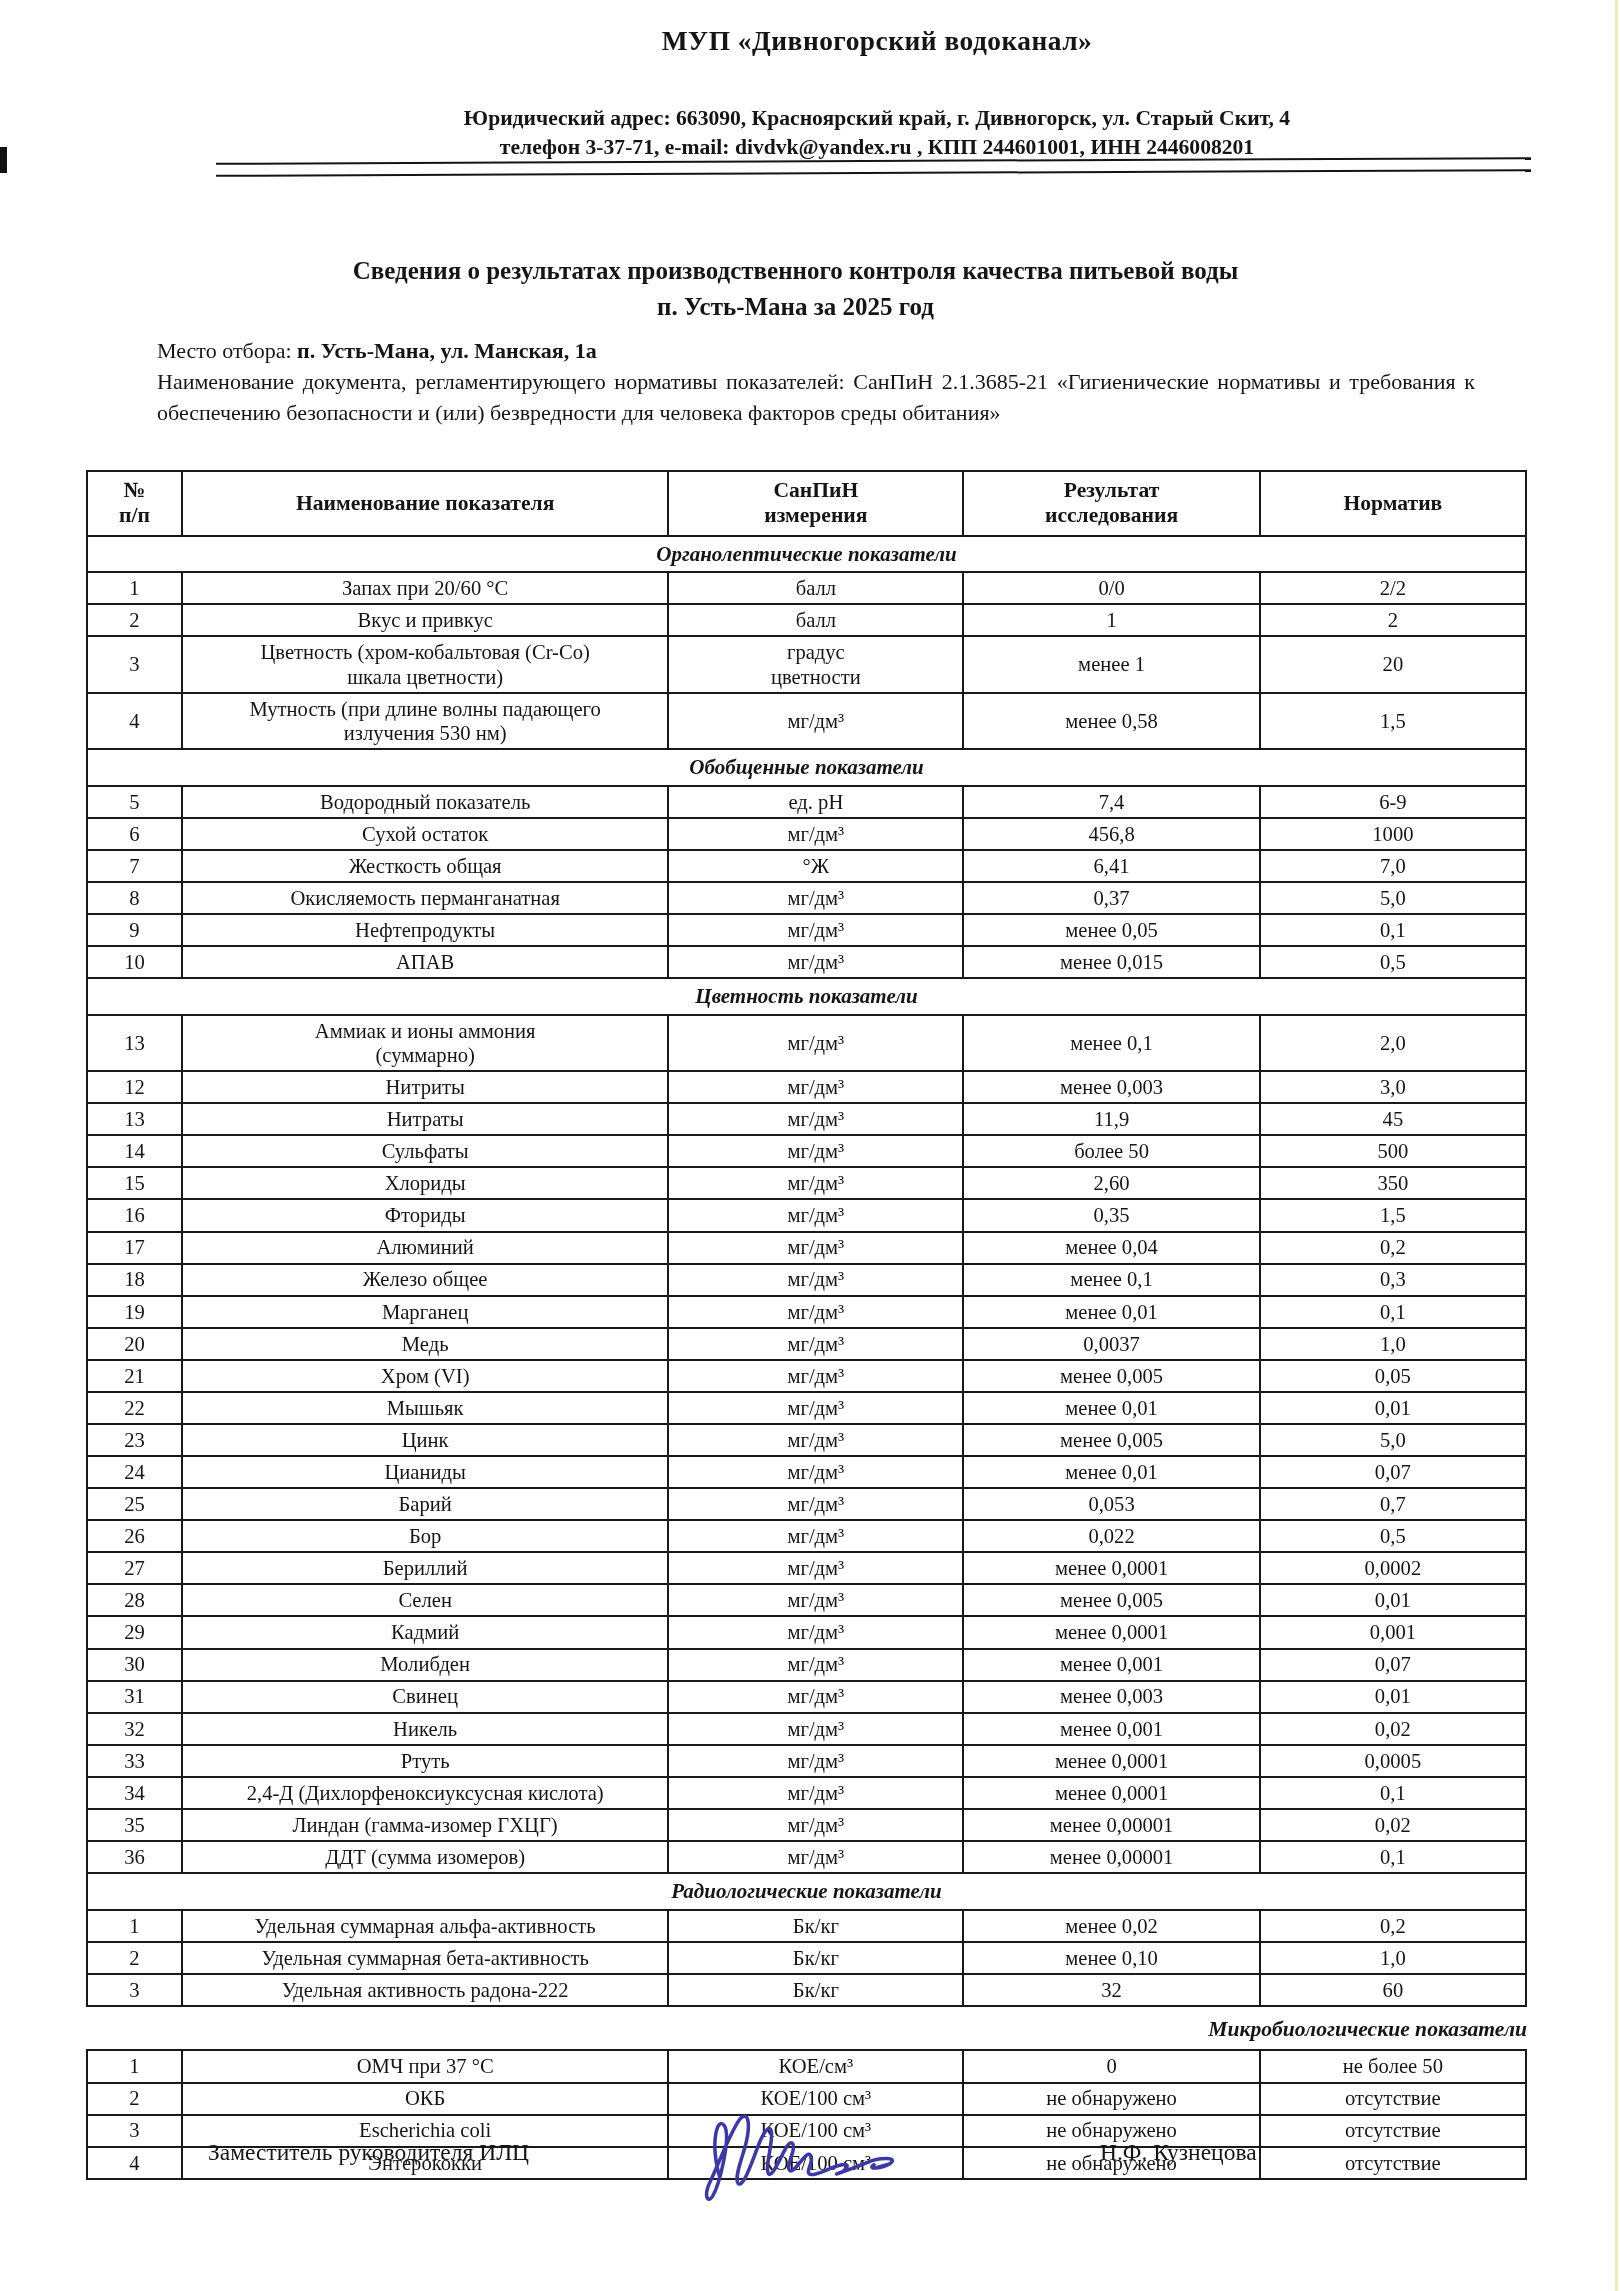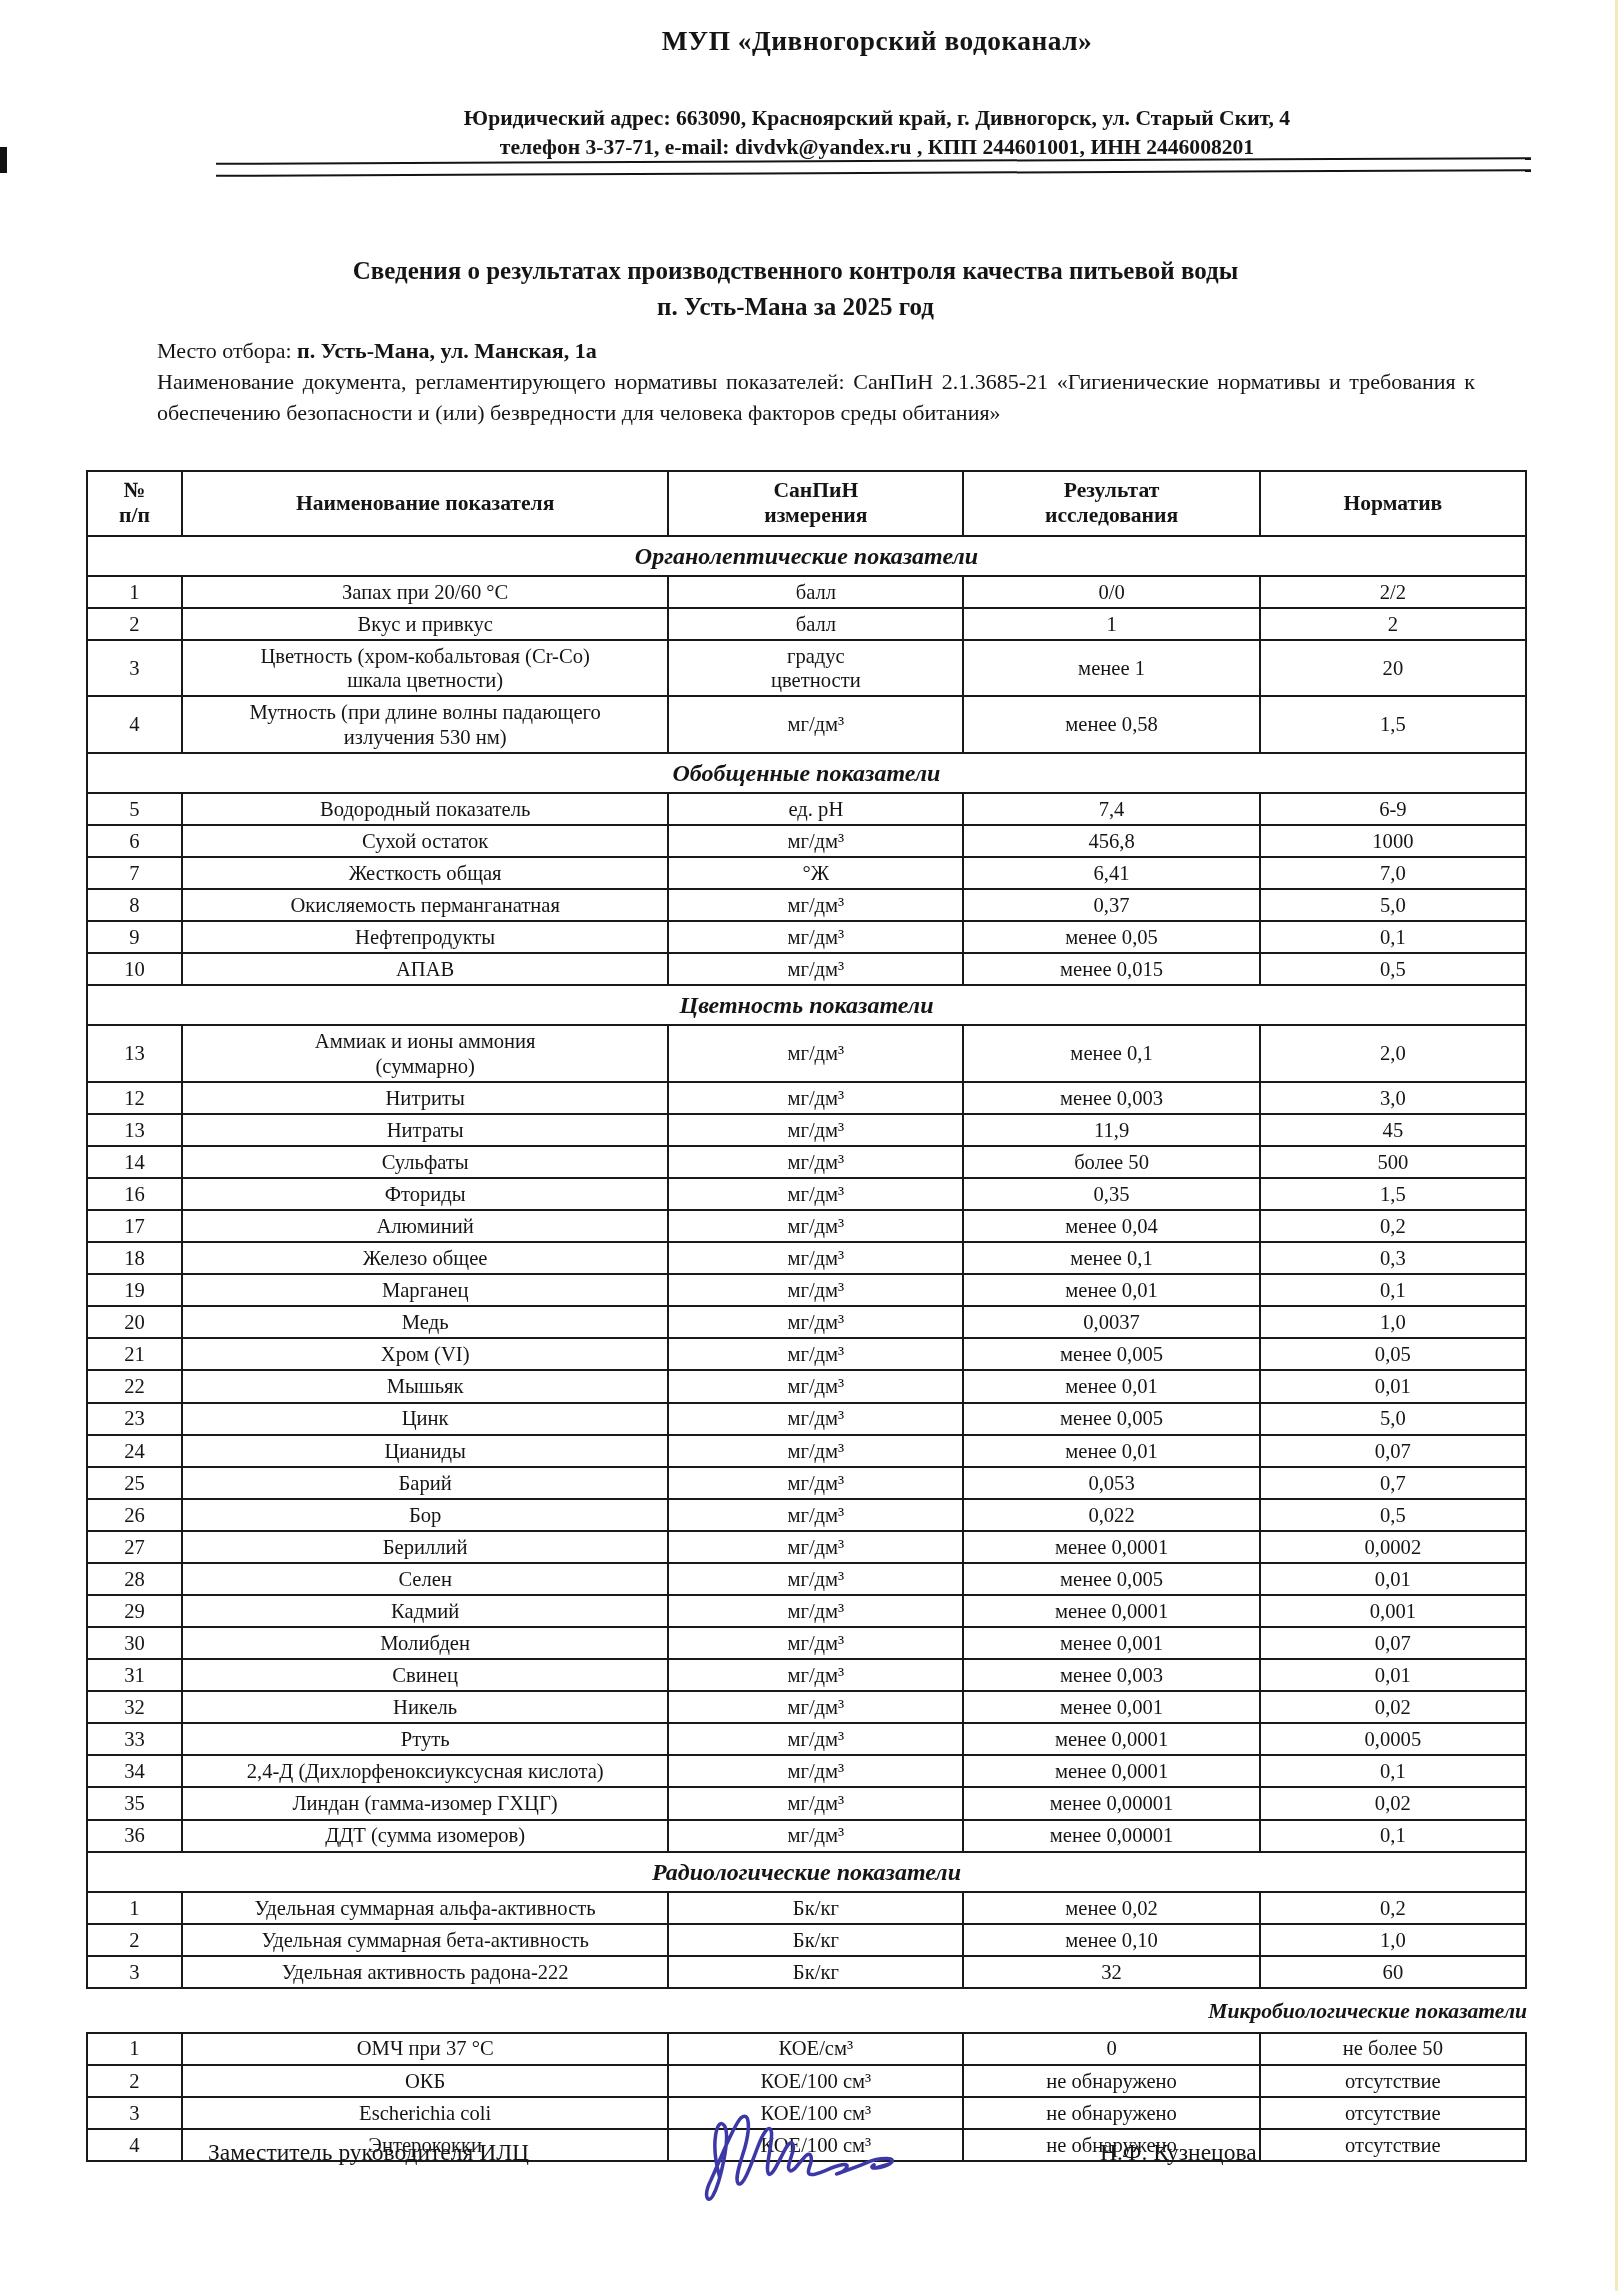--- a/index.html
+++ b/index.html
@@ -34,21 +34,21 @@
   .table-region{position:absolute;left:86px;top:470px;width:1441px;}
   table.doc-table{border-collapse:collapse;width:1441px;table-layout:fixed;
                   font-size:20.6px;font-family:inherit;}
   table.doc-table th,table.doc-table td{
     border:2px solid #191919;padding:2.9px 9.8px;line-height:1.18;
     white-space:pre-line;vertical-align:middle;text-align:center;overflow:hidden;
   }
   table.doc-table thead th{font-weight:bold;font-size:21.6px;padding:5.9px 7.8px;border-bottom:2.9px solid #191919;}
   table.doc-table{border:2.9px solid #191919;}
   td.c-name{text-align:left;}
-  tr.section-row td{font-weight:bold;font-style:italic;font-size:24px;padding:4.9px 7.8px;}
+  tr.section-row td{font-weight:bold;font-style:italic;font-size:21px;padding:4.9px 7.8px;}
   .section-heading-outside{width:1441px;text-align:right;font-weight:bold;font-style:italic;
                            font-size:21.6px;padding:9.8px 0 7.8px 0;}
   col.col-num{width:6.6%;} col.col-name{width:33.8%;} col.col-unit{width:20.5%;}
   col.col-result{width:20.6%;} col.col-norm{width:18.5%;}
 
   
   .signature-block{position:absolute;left:208px;top:2098px;width:1225px;height:137px;text-decoration:underline;}
   .sig-position{position:absolute;left:0;top:41px;font-size:23.5px;}
   .sig-svg{position:absolute;left:490px;top:0px;}
   .sig-person{position:absolute;left:892px;top:41px;font-size:23.5px;}
@@ -206,20 +206,27 @@
             <td class="c-unit">мг/дм³</td>
             <td class="c-result">11,9</td>
             <td class="c-norm">45</td>
           </tr>
           <tr>
             <td class="c-num">14</td>
             <td class="c-name">Сульфаты</td>
             <td class="c-unit">мг/дм³</td>
             <td class="c-result">более 50</td>
             <td class="c-norm">500</td>
+          </tr>
+          <tr>
+            <td class="c-num">15</td>
+            <td class="c-name">Хлориды</td>
+            <td class="c-unit">мг/дм³</td>
+            <td class="c-result">2,60</td>
+            <td class="c-norm">350</td>
           </tr>
           <tr>
             <td class="c-num">16</td>
             <td class="c-name">Фториды</td>
             <td class="c-unit">мг/дм³</td>
             <td class="c-result">0,35</td>
             <td class="c-norm">1,5</td>
           </tr>
           <tr>
             <td class="c-num">17</td>

